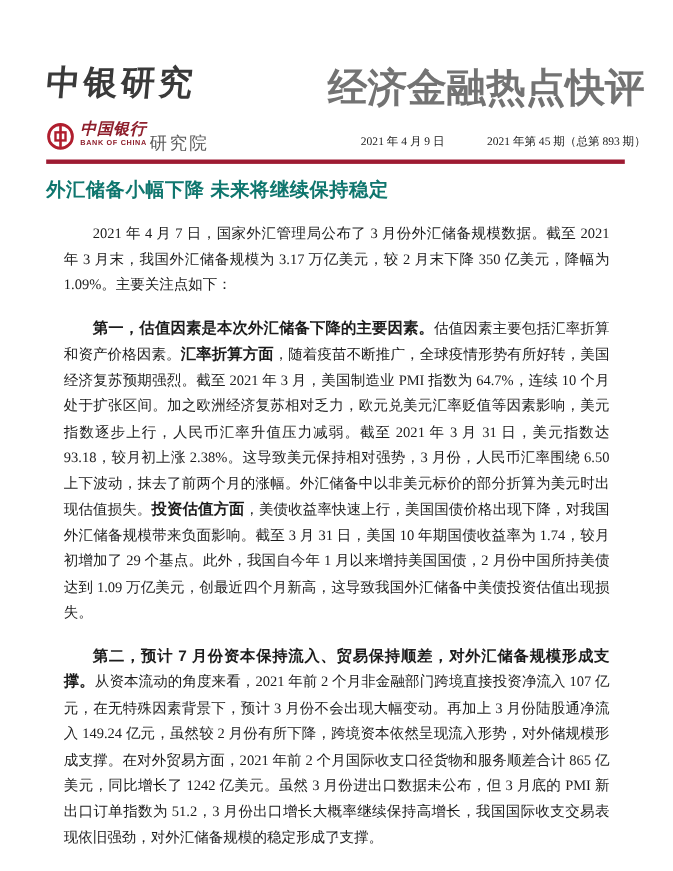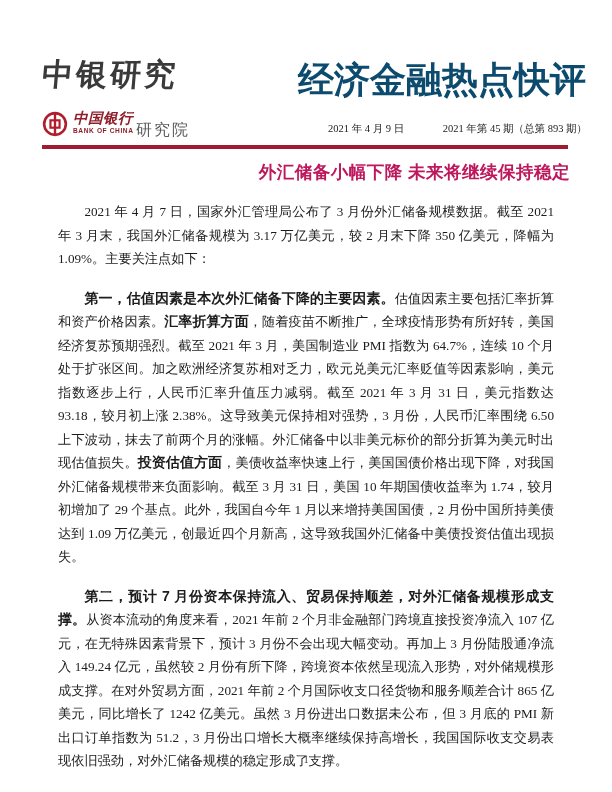--- a/index.html
+++ b/index.html
@@ -29,21 +29,21 @@
     transform: skewX(-5deg);
     font-family: "Liberation Serif", "DejaVu Serif", serif;
   }
   .masthead-title {
     position: absolute;
     right: 26px;
     top: 56px;
     font-size: 36px;
     font-weight: 800;
     letter-spacing: 0px;
-    color: #0c4a6e;
+    color: #737373;
     font-family: "Liberation Sans", "DejaVu Sans", sans-serif;
     white-space: nowrap;
   }
   .boc-emblem {
     position: absolute;
     left: 42px;
     top: 111px;
     width: 26px;
     height: 26px;
     display: block;
@@ -108,24 +108,24 @@
   }
   
   .article {
     position: absolute;
     left: 42px;
     top: 160px;
     width: 528px;
   }
   .article-title {
     margin: 0 0 11px 0;
-    text-align: right;
+    text-align: left;
     font-size: 17.5px;
     font-weight: 700;
-    color: #be185d;
+    color: #0f766e;
     font-family: "Liberation Sans", "DejaVu Sans", sans-serif;
     letter-spacing: 0.5px;
   }
   .para {
     margin: 16px;
     font-size: 13.2px;
     line-height: 23.5px;
     text-align: justify;
     text-indent: 2em;
     color: #1c1c1c;

